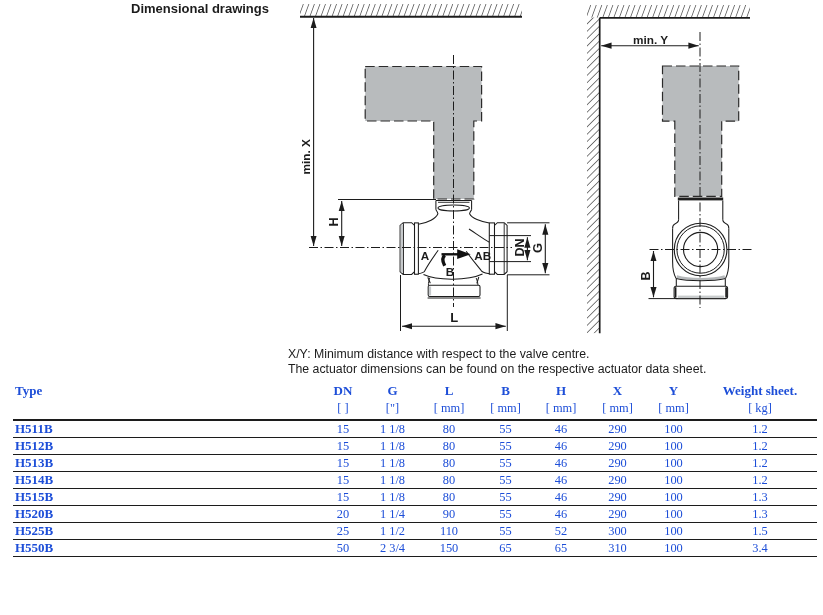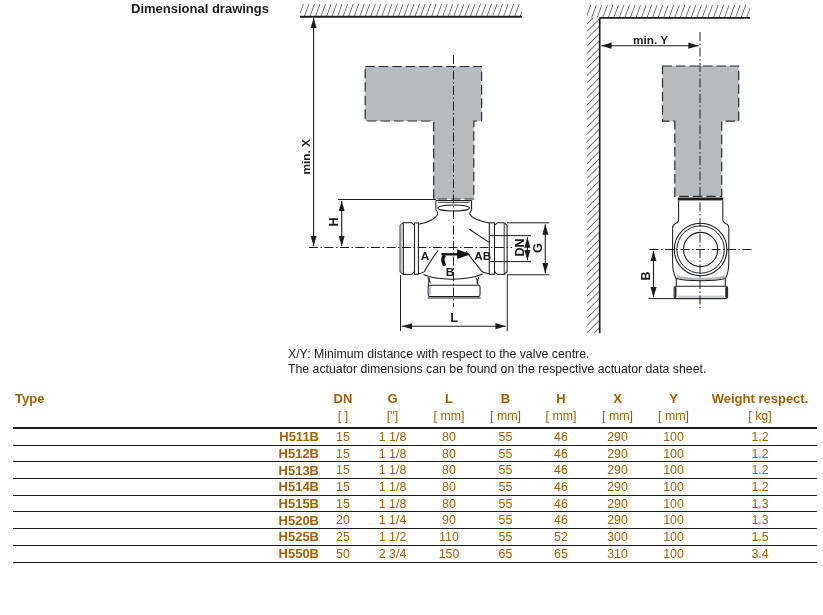--- a/index.html
+++ b/index.html
@@ -2,28 +2,28 @@
 <html><head>
 <meta charset="utf-8">
 <style>
 html,body{margin:0;padding:0;background:#fff;}
 .page{position:relative;width:823px;height:615px;background:#fff;overflow:hidden;
   font-family:"Liberation Sans",sans-serif;color:#1c1c1c;}
 .heading{position:absolute;left:131px;top:1px;font-size:13px;font-weight:bold;}
 .cap{position:absolute;left:288px;font-size:12.3px;}
 .cap1{top:347px;}
 .cap2{top:362px;}
-table.spec{position:absolute;left:13px;top:390px;width:804px;border-collapse:collapse;
-  table-layout:fixed;font-size:12.4px;color:#a16207;}
+table.spec{position:absolute;left:13px;top:382px;width:804px;border-collapse:collapse;
+  table-layout:fixed;font-size:12.4px;color:#1d4ed8;font-family:Liberation Serif, serif;}
 table.spec td,table.spec th{padding:0;margin:0;text-align:center;vertical-align:middle;
   white-space:nowrap;font-weight:normal;}
 table.spec .c0{text-align:left;padding-left:2px;}
 table.spec thead th{vertical-align:top;}
 table.spec tbody td{height:15.7px;border-bottom:1px solid #1c1c1c;}
-table.spec tbody td.c0{font-weight:bold;font-size:13px;text-align:right;}
+table.spec tbody td.c0{font-weight:bold;font-size:13px;}
 table.spec thead tr th{border-bottom:2px solid #1c1c1c;height:37px;}
 .hname{font-size:13px;font-weight:bold;line-height:14px;padding-top:2px;}
 .hunit{font-size:12.4px;font-weight:normal;line-height:15px;padding-top:3px;}
 </style>
 </head>
 <body>
 <div class="page">
 
 <div class="heading">Dimensional drawings</div>
 
@@ -240,21 +240,21 @@
           </th>
 <th>
             <div class="hname">X</div>
             <div class="hunit">[&nbsp;mm]</div>
           </th>
 <th>
             <div class="hname">Y</div>
             <div class="hunit">[&nbsp;mm]</div>
           </th>
 <th>
-            <div class="hname">Weight respect.</div>
+            <div class="hname">Weight sheet.</div>
             <div class="hunit">[&nbsp;kg]</div>
           </th>
 </tr>
 </thead>
 <tbody>
 
 <tr>
           <td class="c0">H511B</td>
           <td>15</td>
           <td>1 1/8</td>

